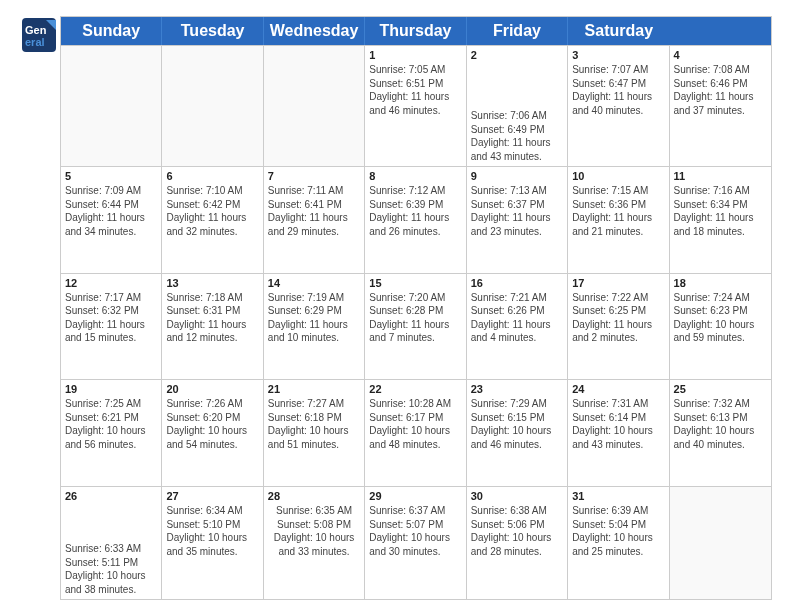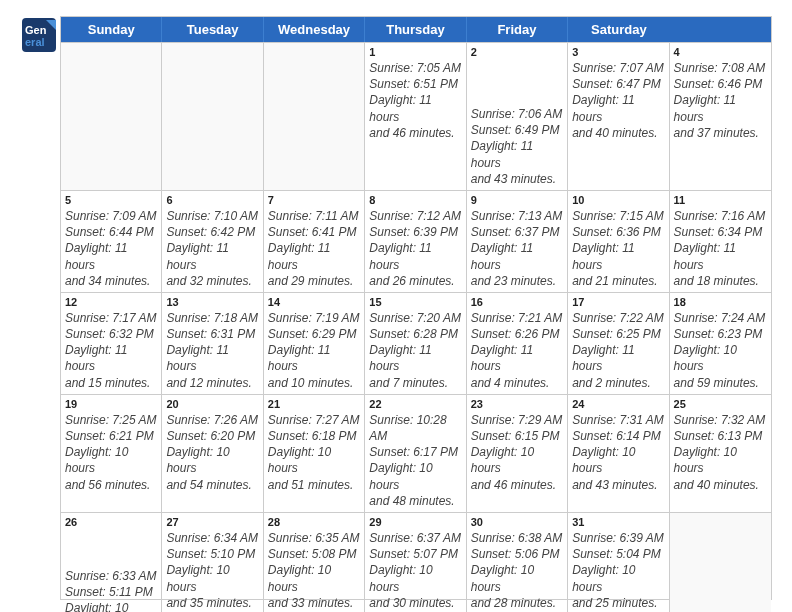--- a/index.html
+++ b/index.html
@@ -42,21 +42,21 @@
       border: 1px solid #ccc;
     }
     .cal-header-row {
       display: grid;
       grid-template-columns: repeat(7, 1fr);
       background: #2a6abf;
     }
     .cal-header-cell {
       color: #fff;
       text-align: center;
-      font-size: 13px;
+      font-size: 16px;
       font-weight: bold;
       padding: 5px 2px;
       border-right: 1px solid #3d7fd0;
     }
     .cal-header-cell:last-child { border-right: none; }
     .cal-body {
       flex: 1;
       display: flex;
       flex-direction: column;
     }
@@ -77,24 +77,23 @@
     }
     .cal-cell:last-child { border-right: none; }
     .cal-cell.empty { background: #f9f9f9; }
     .day-number {
       font-size: 11px;
       font-weight: bold;
       color: #222;
       margin-bottom: 2px;
     }
     .day-info {
-      font-size: 12px;
+      font-size: 10px;
       color: #444;
       line-height: 1.35;
-      font-style: italic;
     }
     .logo-area {
       display: flex;
       align-items: center;
     }
     .logo-svg {
       margin-right: 2px;
     }
   </style>
 </head>
@@ -326,21 +325,21 @@
           </div>
           <div class="cal-cell">
             <div class="day-number">27</div>
             <div class="day-info" style="white-space: pre-line;">Sunrise: 6:34 AM
 Sunset: 5:10 PM
 Daylight: 10 hours
 and 35 minutes.</div>
           </div>
           <div class="cal-cell">
             <div class="day-number">28</div>
-            <div class="day-info" style="white-space: pre-line;">Sunrise: 6:35 AM
+            <div class="day-info" style="white-space: pre-line; text-align: center;">Sunrise: 6:35 AM
 Sunset: 5:08 PM
 Daylight: 10 hours
 and 33 minutes.</div>
           </div>
           <div class="cal-cell">
             <div class="day-number">29</div>
             <div class="day-info" style="white-space: pre-line;">Sunrise: 6:37 AM
 Sunset: 5:07 PM
 Daylight: 10 hours
 and 30 minutes.</div>

